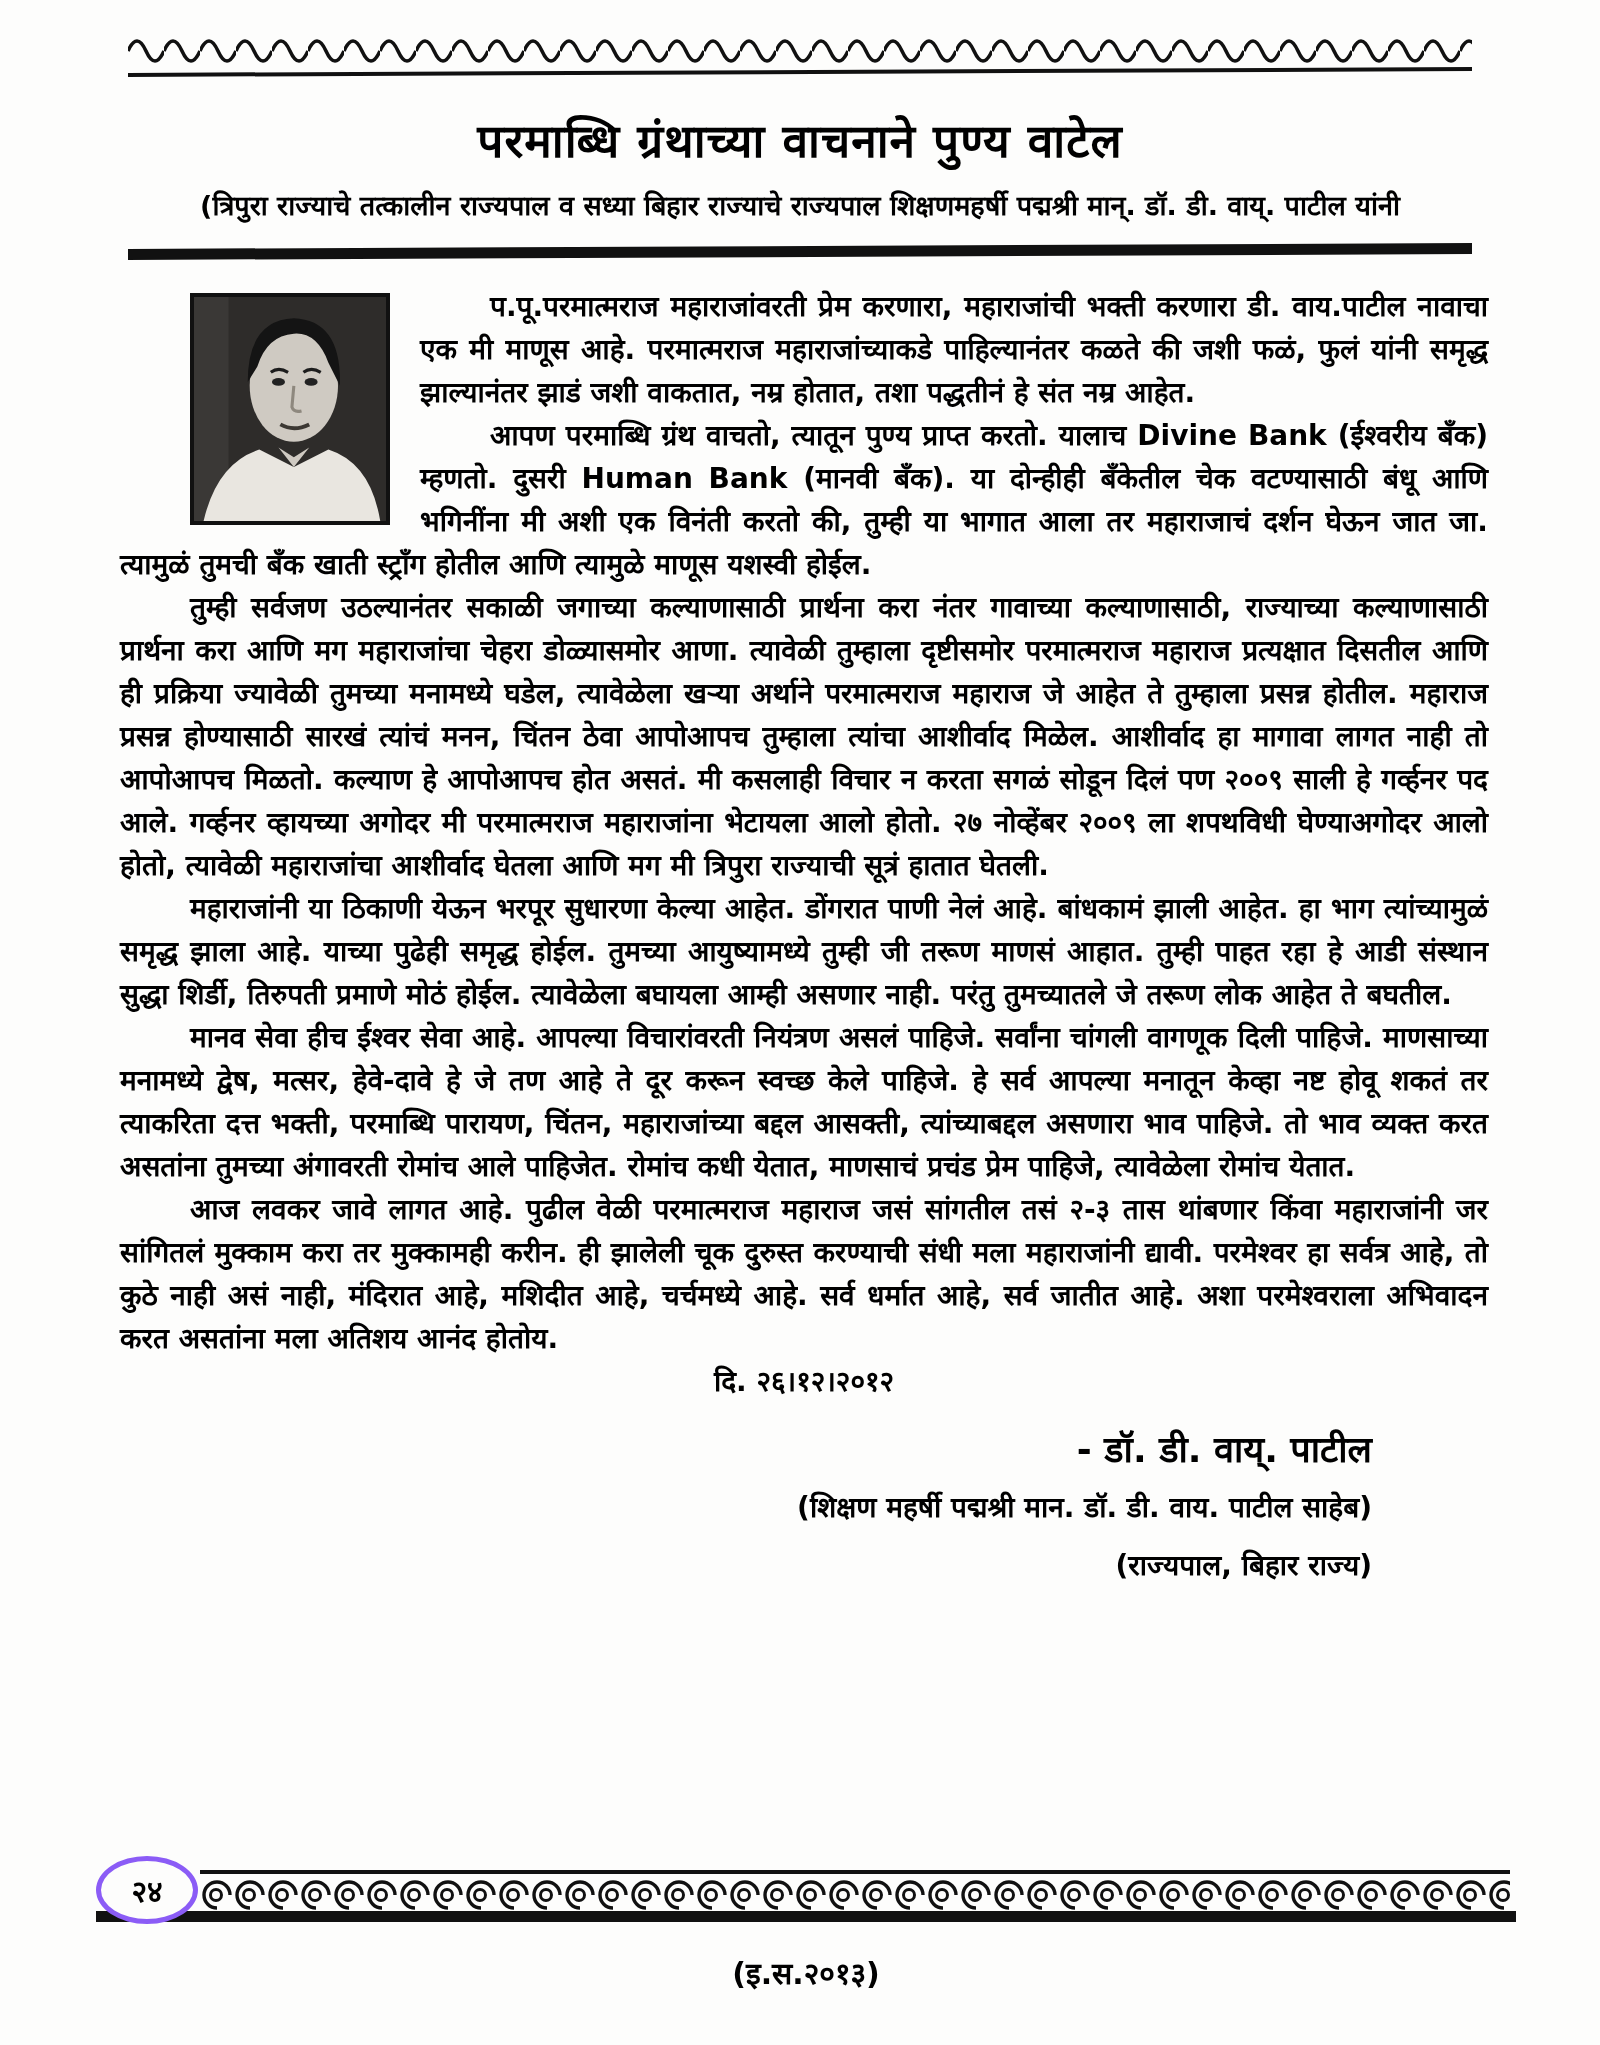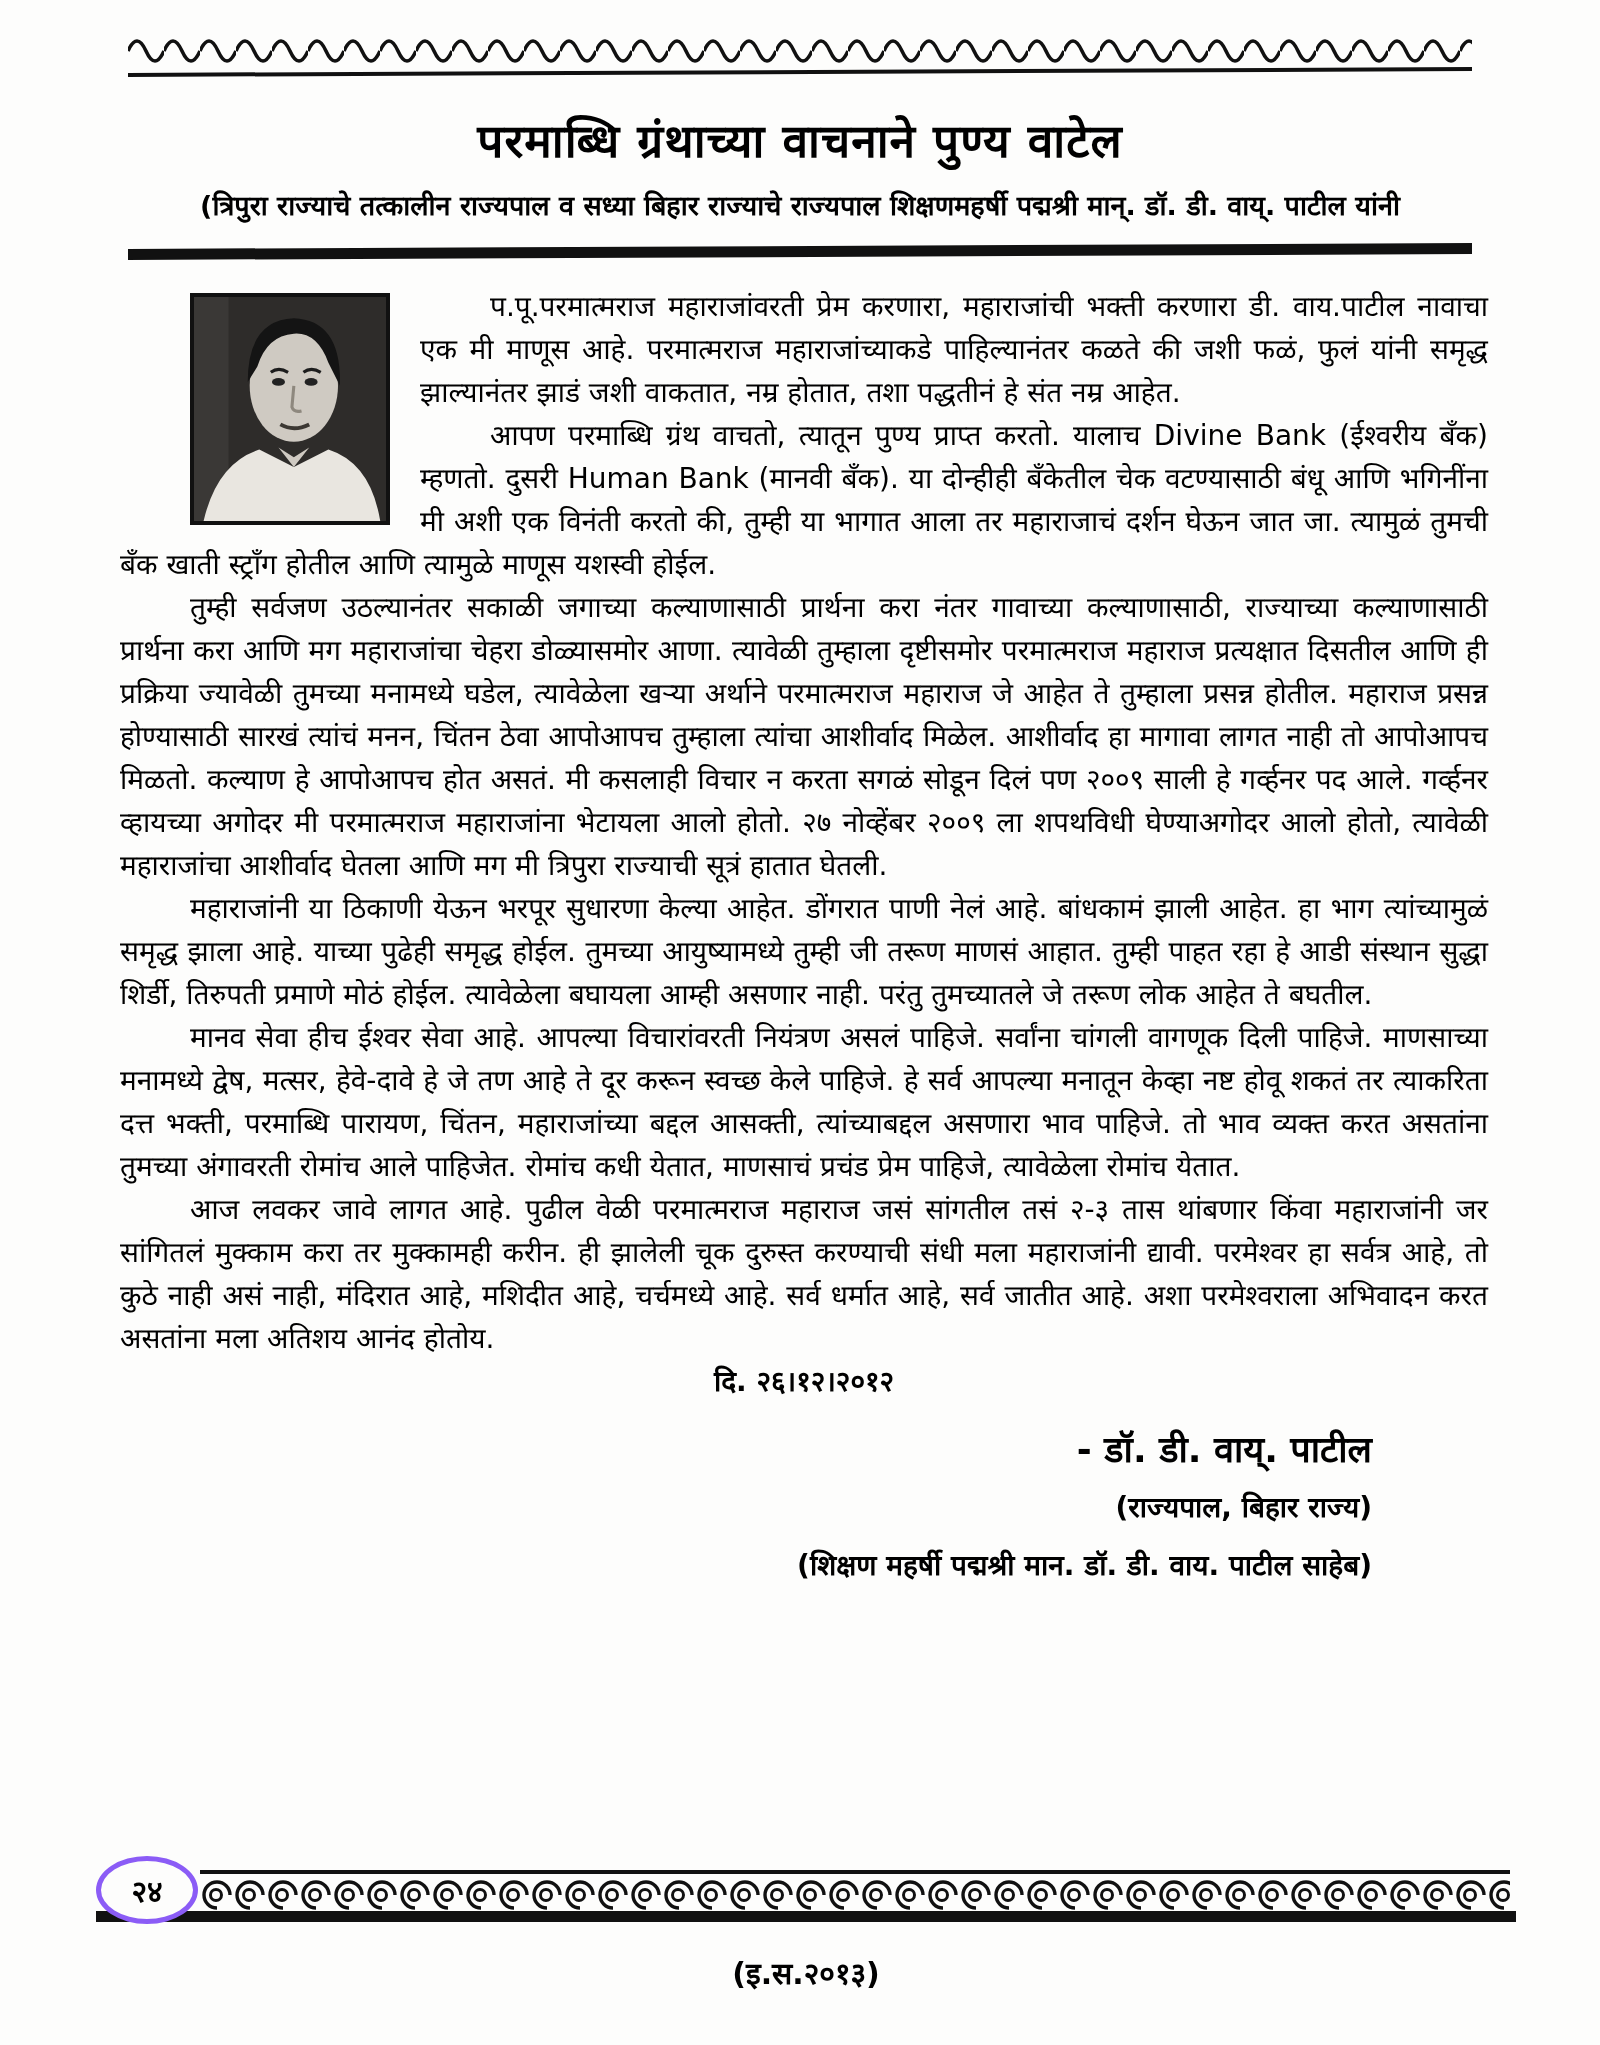--- a/index.html
+++ b/index.html
@@ -51,20 +51,21 @@
     float:left;
     width:192px;height:224px;
     border:4px solid #111;
     margin:8px 30px 6px 70px;
     background:#2b2b2b;
   }
   .photo-frame svg{display:block;width:100%;height:100%;}
   .article p{
     margin:0;
     text-indent:70px;
+    font-weight:bold;
   }
   .date-line{
     margin-top:6px;
     font-size:28px;font-weight:bold;
     text-indent:0 !important;
     text-align:center;
   }
   .signature{
     margin-top:18px;
     text-align:right;
@@ -164,22 +165,22 @@
     <p>आपण परमाब्धि ग्रंथ वाचतो, त्यातून पुण्य प्राप्त करतो. यालाच Divine Bank (ईश्वरीय बँक) म्हणतो. दुसरी Human Bank (मानवी  बँक). या दोन्हीही बँकेतील चेक वटण्यासाठी बंधू आणि भगिनींना मी अशी एक विनंती करतो की, तुम्ही या भागात आला तर महाराजाचं दर्शन घेऊन जात जा. त्यामुळं तुमची बँक खाती स्ट्राँग होतील आणि त्यामुळे माणूस यशस्वी होईल.</p>
     <p>तुम्ही सर्वजण उठल्यानंतर सकाळी जगाच्या कल्याणासाठी प्रार्थना करा नंतर गावाच्या कल्याणासाठी, राज्याच्या कल्याणासाठी प्रार्थना करा आणि मग महाराजांचा चेहरा डोळ्यासमोर आणा. त्यावेळी तुम्हाला दृष्टीसमोर परमात्मराज महाराज प्रत्यक्षात दिसतील आणि ही प्रक्रिया ज्यावेळी तुमच्या मनामध्ये घडेल, त्यावेळेला खऱ्या अर्थाने परमात्मराज महाराज जे आहेत ते तुम्हाला प्रसन्न होतील. महाराज प्रसन्न होण्यासाठी सारखं त्यांचं मनन, चिंतन ठेवा आपोआपच तुम्हाला त्यांचा आशीर्वाद मिळेल. आशीर्वाद हा मागावा लागत नाही तो आपोआपच मिळतो. कल्याण हे आपोआपच होत असतं. मी कसलाही विचार न करता सगळं सोडून दिलं पण २००९ साली हे गर्व्हनर पद आले. गर्व्हनर व्हायच्या अगोदर मी परमात्मराज महाराजांना भेटायला आलो होतो. २७ नोव्हेंबर २००९ ला शपथविधी घेण्याअगोदर आलो होतो, त्यावेळी महाराजांचा आशीर्वाद घेतला आणि मग मी त्रिपुरा राज्याची सूत्रं हातात घेतली.</p>
     <p>महाराजांनी या ठिकाणी येऊन भरपूर सुधारणा केल्या आहेत. डोंगरात पाणी नेलं आहे. बांधकामं झाली आहेत. हा भाग त्यांच्यामुळं समृद्ध झाला आहे. याच्या पुढेही समृद्ध होईल. तुमच्या आयुष्यामध्ये तुम्ही जी तरूण माणसं आहात. तुम्ही पाहत रहा हे आडी संस्थान सुद्धा शिर्डी, तिरुपती प्रमाणे मोठं होईल. त्यावेळेला बघायला आम्ही असणार नाही. परंतु तुमच्यातले जे तरूण लोक आहेत ते बघतील.</p>
     <p>मानव सेवा हीच ईश्वर सेवा आहे. आपल्या विचारांवरती नियंत्रण असलं पाहिजे. सर्वांना चांगली वागणूक दिली पाहिजे. माणसाच्या मनामध्ये द्वेष, मत्सर, हेवे-दावे हे जे तण आहे ते दूर करून स्वच्छ केले पाहिजे. हे सर्व आपल्या मनातून केव्हा नष्ट होवू शकतं तर त्याकरिता दत्त भक्ती, परमाब्धि पारायण, चिंतन, महाराजांच्या बद्दल आसक्ती, त्यांच्याबद्दल असणारा भाव पाहिजे. तो भाव व्यक्त करत असतांना तुमच्या अंगावरती रोमांच आले पाहिजेत. रोमांच कधी येतात, माणसाचं प्रचंड प्रेम पाहिजे, त्यावेळेला रोमांच येतात.</p>
     <p>आज लवकर जावे लागत आहे. पुढील वेळी परमात्मराज महाराज जसं सांगतील तसं २-३ तास थांबणार किंवा महाराजांनी जर सांगितलं मुक्काम करा तर मुक्कामही करीन. ही झालेली चूक दुरुस्त करण्याची संधी मला महाराजांनी द्यावी. परमेश्वर हा सर्वत्र आहे, तो कुठे नाही असं नाही, मंदिरात आहे, मशिदीत आहे, चर्चमध्ये आहे. सर्व धर्मात आहे, सर्व जातीत आहे. अशा परमेश्वराला अभिवादन करत असतांना मला अतिशय आनंद होतोय.</p>
 
     <p class="date-line">दि. २६।१२।२०१२</p>
 
     <div class="signature">
       <div class="sig-name">- डॉ. डी. वाय्. पाटील</div>
+      <div class="sig-role">(शिक्षण महर्षी पद्मश्री मान. डॉ. डी. वाय. पाटील साहेब)</div>
       <div class="sig-role">(राज्यपाल, बिहार राज्य)</div>
-      <div class="sig-role">(शिक्षण महर्षी पद्मश्री मान. डॉ. डी. वाय. पाटील साहेब)</div>
     </div>
   </div>
 
   <div class="footer">
     <div class="footer-band">
       <div class="footer-thick"></div>
       <div class="page-badge">२४</div>
       <div class="scroll-strip">
         <svg width="100%" height="42">
           <defs>

